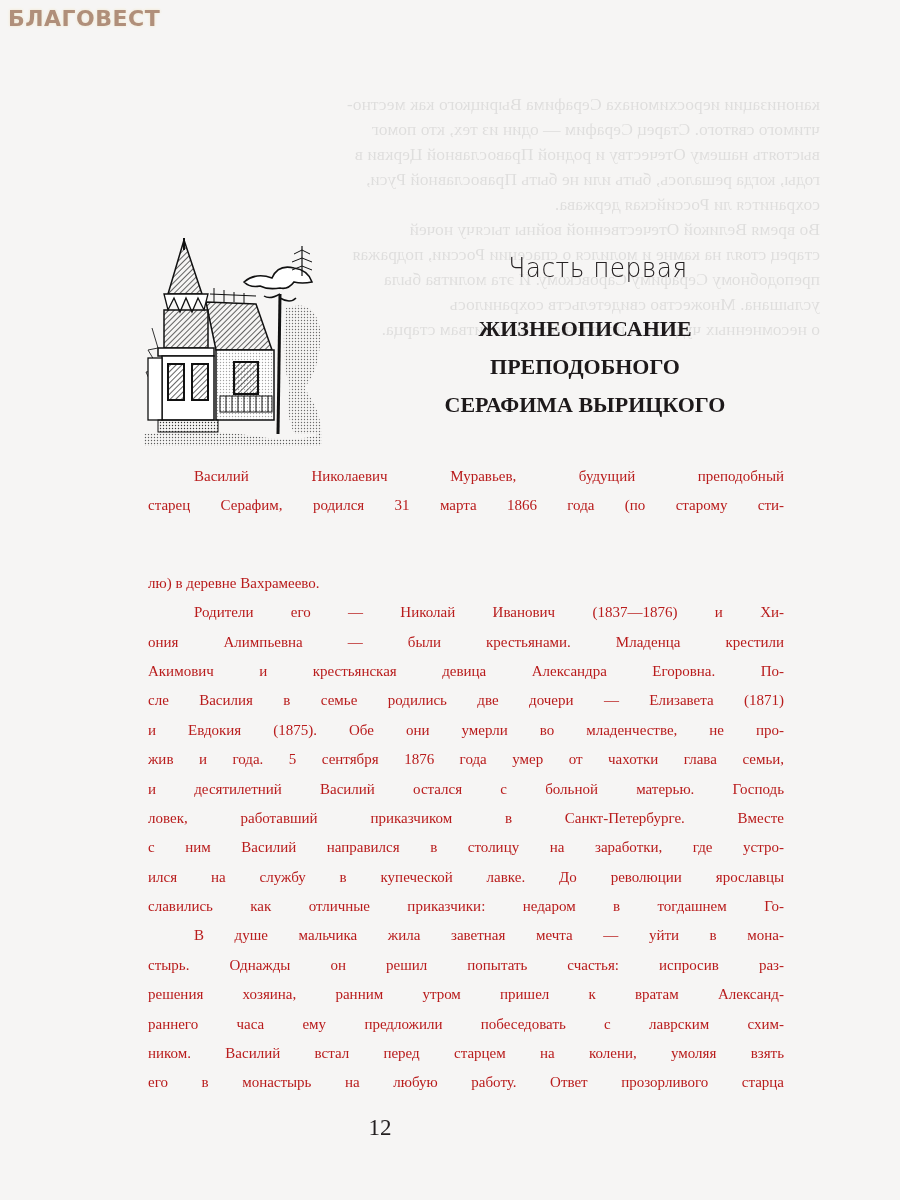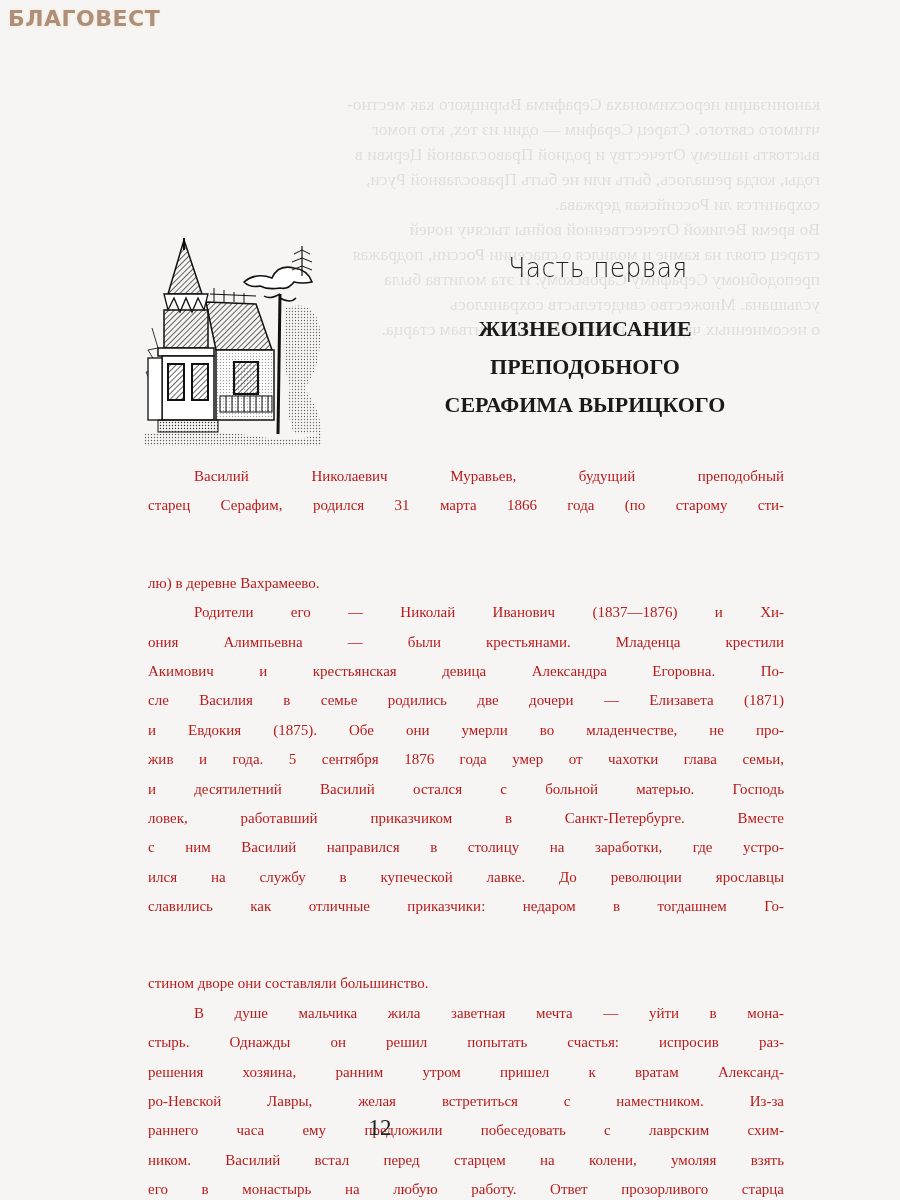--- a/index.html
+++ b/index.html
@@ -147,23 +147,21 @@
     <span class="line">ония Алимпьевна — были крестьянами. Младенца крестили</span>
     <span class="line">Акимович и крестьянская девица Александра Егоровна. По-</span>
     <span class="line">сле Василия в семье родились две дочери — Елизавета (1871)</span>
     <span class="line">и Евдокия (1875). Обе они умерли во младенчестве, не про-</span>
     <span class="line">жив и года. 5 сентября 1876 года умер от чахотки глава семьи,</span>
     <span class="line">и десятилетний Василий остался с больной матерью. Господь</span>
     <span class="line">ловек, работавший приказчиком в Санкт-Петербурге. Вместе</span>
     <span class="line">с ним Василий направился в столицу на заработки, где устро-</span>
     <span class="line">ился на службу в купеческой лавке. До революции ярославцы</span>
     <span class="line">славились как отличные приказчики: недаром в тогдашнем Го-</span>
-    <span class="line last">стином дворе они составляли большинство.</span>
     <span class="line indent">В душе мальчика жила заветная мечта — уйти в мона-</span>
     <span class="line">стырь. Однажды он решил попытать счастья: испросив раз-</span>
     <span class="line">решения хозяина, ранним утром пришел к вратам Александ-</span>
-    <span class="line">ро-Невской Лавры, желая встретиться с наместником. Из-за</span>
     <span class="line">раннего часа ему предложили побеседовать с лаврским схим-</span>
     <span class="line">ником. Василий встал перед старцем на колени, умоляя взять</span>
     <span class="line">его в монастырь на любую работу. Ответ прозорливого старца</span>
   </div>
 
 <div class="page-number">12</div>
 
 </body></html>

